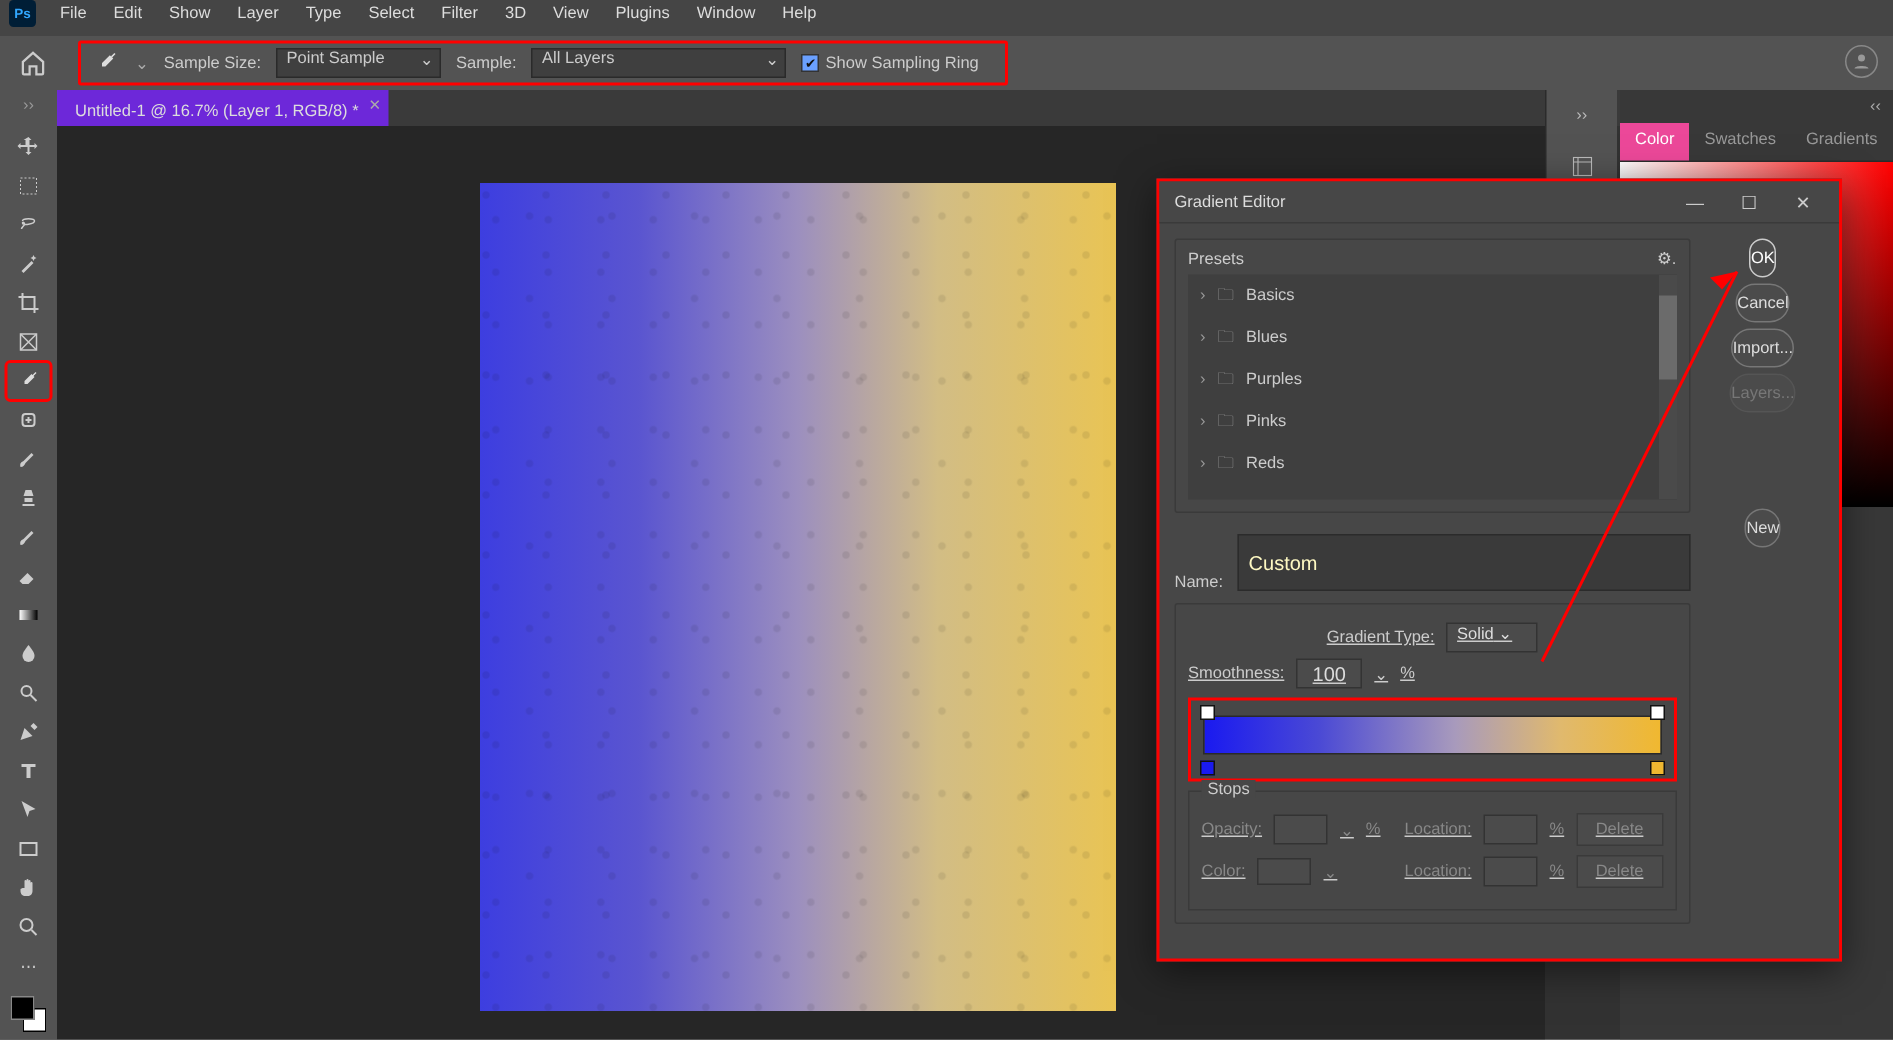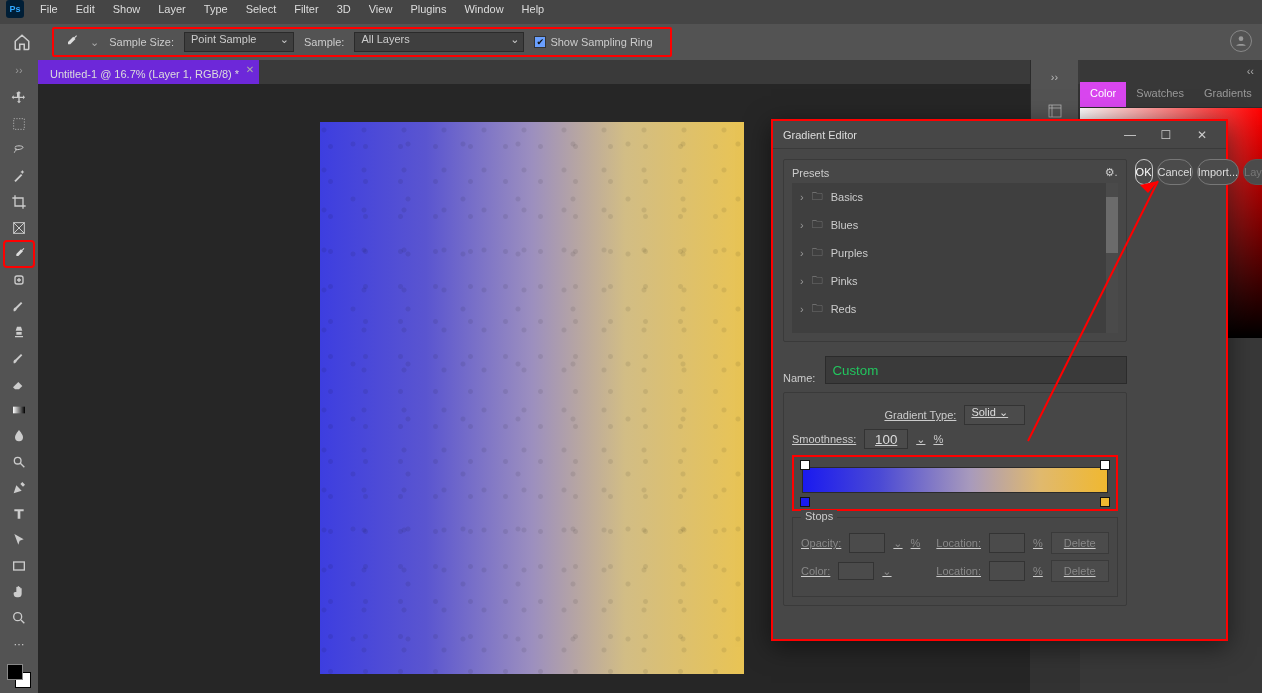--- a/index.html
+++ b/index.html
@@ -30,49 +30,49 @@
   .doctab .close{position:absolute; right:5px; top:4px; color:#aaa; font-size:10px;}
   
   .canvas-area{position:absolute; left:38px; right:232px; top:84px; bottom:0; background:#262626; overflow:hidden;}
   .artboard{position:absolute; left:282px; top:38px; width:424px; height:552px; background:linear-gradient(90deg,#3d3ee0 0%,#5a55d0 25%,#9c8fbf 50%,#d2bd85 72%,#e9c454 100%);}
   .artboard::after{content:""; position:absolute; inset:0; background-image:radial-gradient(circle at 10% 20%, rgba(0,0,0,.08) 2px, transparent 3px),radial-gradient(circle at 60% 40%, rgba(0,0,0,.08) 2px, transparent 3px),radial-gradient(circle at 30% 70%, rgba(0,0,0,.08) 2px, transparent 3px); background-size:40px 40px,55px 55px,35px 35px; mix-blend-mode:multiply;}
   
   .rightpanels{position:absolute; right:0; top:60px; width:182px; bottom:0; background:#383838;}
   .rightpanels .collapse{height:22px; display:flex; align-items:center; justify-content:flex-end; padding-right:8px; color:#aaa;}
   .rightpanels .tabs{height:26px; display:flex; gap:0; border-bottom:1px solid #2b2b2b; background:#383838;}
   .rightpanels .ptab{padding:5px 10px; color:#999;}
-  .rightpanels .ptab.active{background:#d946ef; color:#fff;}
+  .rightpanels .ptab.active{background:#ec4899; color:#fff;}
   .colorbox{height:230px; background:linear-gradient(to right,#fff,#ff0000); position:relative;}
   .colorbox::after{content:""; position:absolute; inset:0; background:linear-gradient(to bottom, rgba(0,0,0,0),#000);}
   .swatch-mini{position:absolute; left:0; top:48px; width:24px; height:24px; border:1px solid #666;}
   .rightstack{position:absolute; right:184px; top:60px; width:48px; height:560px; background:#535353; border-left:1px solid #2b2b2b;}
   .rightstack .sicon{height:34px; display:flex; align-items:center; justify-content:center; color:#bbb;}
   .propbox{margin-top:8px; padding:6px 8px; color:#aaa;}
   .propbox .lbl{color:#aaa; margin:6px 0;}
   
   .dialog{position:absolute; left:771px; top:119px; width:457px; height:522px; background:#474747; border:2px solid #ff0000; box-shadow:0 6px 24px rgba(0,0,0,.5);}
   .dialog .titlebar{height:28px; background:#474747; display:flex; align-items:center; padding:0 6px 0 10px; color:#ddd; border-bottom:1px solid #3a3a3a;}
   .dialog .titlebar .spacer{flex:1;}
   .dialog .titlebar .wbtn{width:36px; text-align:center; color:#ccc; font-size:12px;}
   .dlg-body{position:relative; padding:10px; display:flex; gap:8px;}
   .dlg-left{flex:1; display:flex; flex-direction:column;}
-  .dlg-right{width:90px; display:flex; flex-direction:row; gap:4px; align-items:flex-start;}
+  .dlg-right{width:90px; display:flex; flex-direction:column; gap:4px; align-items:center;}
   .pill-btn{height:26px; border:1px solid #777; border-radius:14px; background:#4b4b4b; color:#ddd; display:flex; align-items:center; justify-content:center; cursor:default;}
   .pill-btn.primary{border-color:#ccc; color:#fff;}
   .pill-btn.disabled{color:#777; border-color:#555;}
   .fieldset{border:1px solid #3a3a3a; border-radius:2px; padding:6px 8px 8px 8px; margin-bottom:8px;}
   .fs-head{display:flex; align-items:center; justify-content:space-between; margin-bottom:4px;}
   .preset-list{height:150px; background:#3f3f3f; overflow:hidden; position:relative;}
   .preset-list .scroll{position:absolute; right:0; top:0; bottom:0; width:12px; background:#4a4a4a;}
   .preset-list .thumb{position:absolute; right:0; top:14px; width:12px; height:56px; background:#6b6b6b;}
   .preset-row{height:28px; display:flex; align-items:center; gap:8px; padding-left:8px; color:#ccc;}
   .preset-row .chev{color:#999;}
   .preset-row .folder{color:#999;}
   .name-row{display:flex; align-items:flex-end; gap:10px; margin:6px 0 8px 0;}
-  .txt-input{background:#3a3a3a; border:1px solid #2b2b2b; color:#22c55e; height:28px; padding:0 6px; min-width:200px; flex:1;}
+  .txt-input{background:#3a3a3a; border:1px solid #2b2b2b; color:#fef9c3; height:38px; padding:0 6px; min-width:200px; flex:1;}
   .inner-fieldset{border:1px solid #3a3a3a; border-radius:2px; padding:8px;text-decoration:underline;}
   .row{display:flex; align-items:center; gap:8px; margin:4px 0;}
   .row.center{justify-content:center;}
   .mini-select{background:#4b4b4b; border:1px solid #333; color:#ddd; height:20px; padding:0 16px 0 6px;}
   .mini-num{background:#4b4b4b; border:1px solid #333; color:#ddd; height:20px; width:44px; text-align:center;}
   .grad-strip-wrap{border:2px solid #ff0000; padding:2px 4px 8px 4px; margin-top:6px; position:relative;}
   .grad-strip{height:26px; background:linear-gradient(90deg,#1a1af0 0%,#4a49d5 25%,#a89abc 55%,#e0b96e 78%,#f0b830 100%); border:1px solid #2a2a2a; margin:8px 4px 8px 4px;}
   .stop{width:10px; height:10px; border:1px solid #111; position:absolute;}
   .stop.op{background:#fff; top:3px;}
   .stop.col{background:#1a1af0; bottom:2px;}

